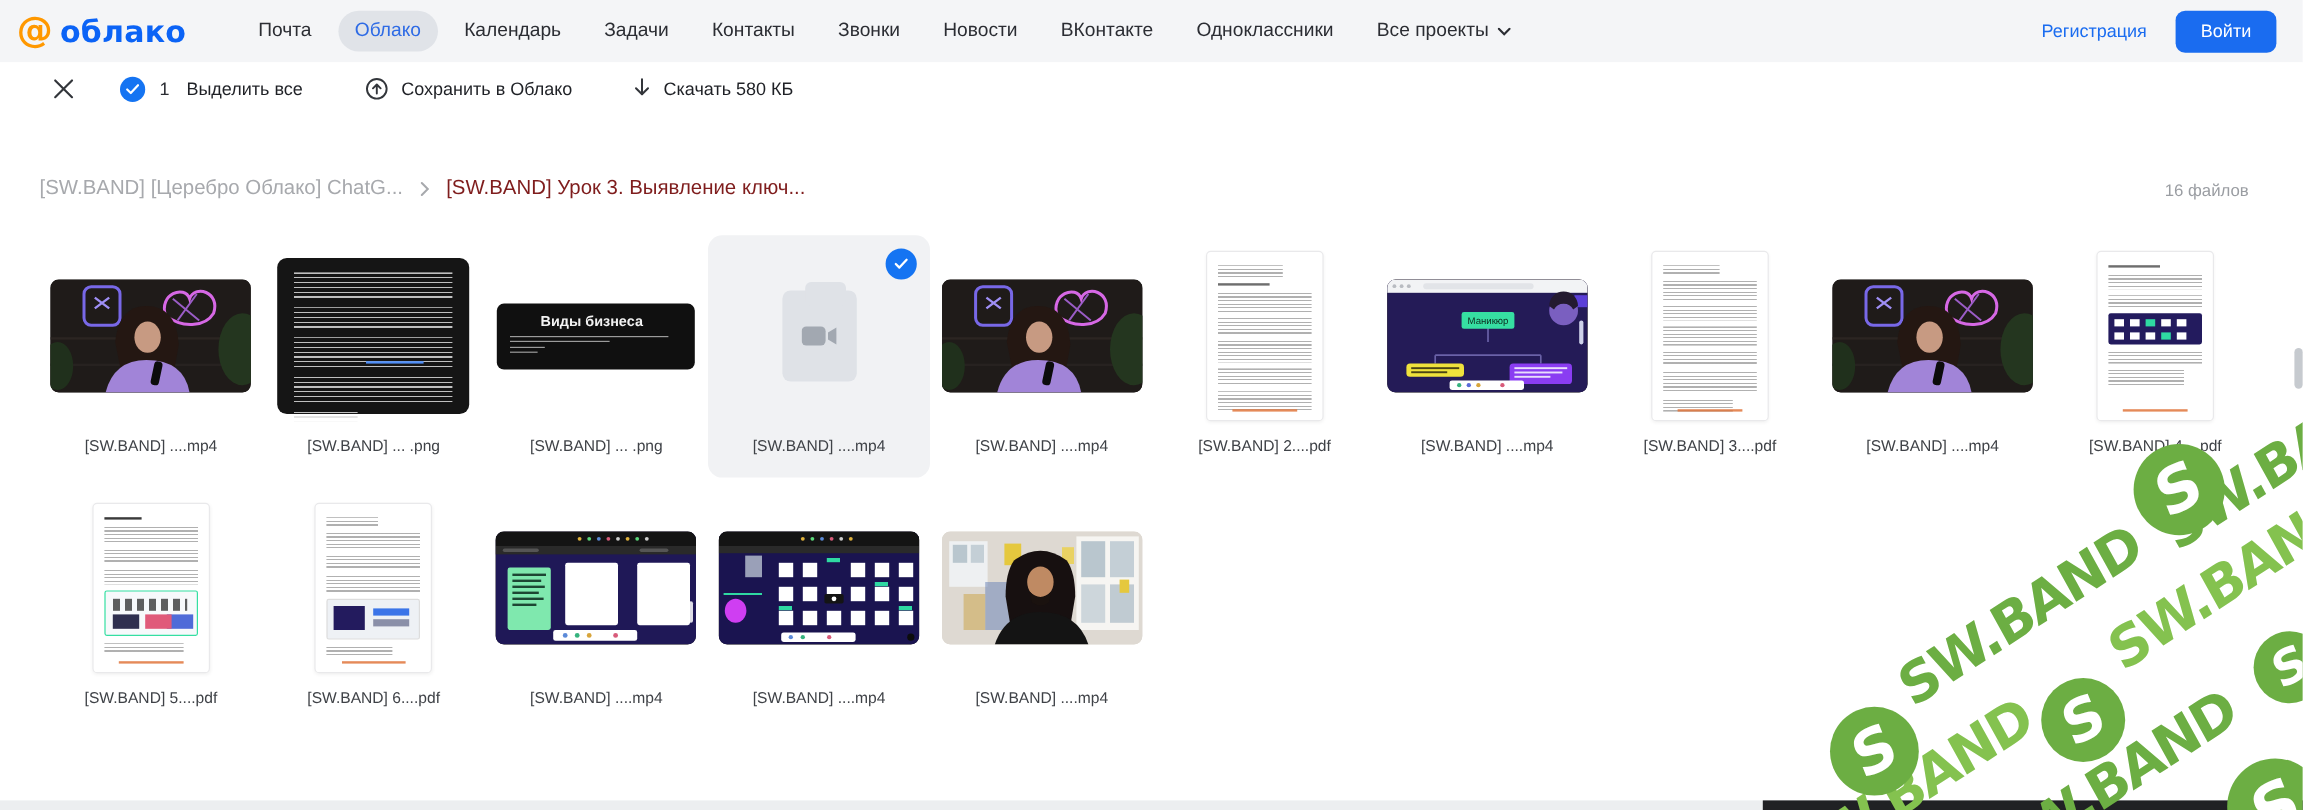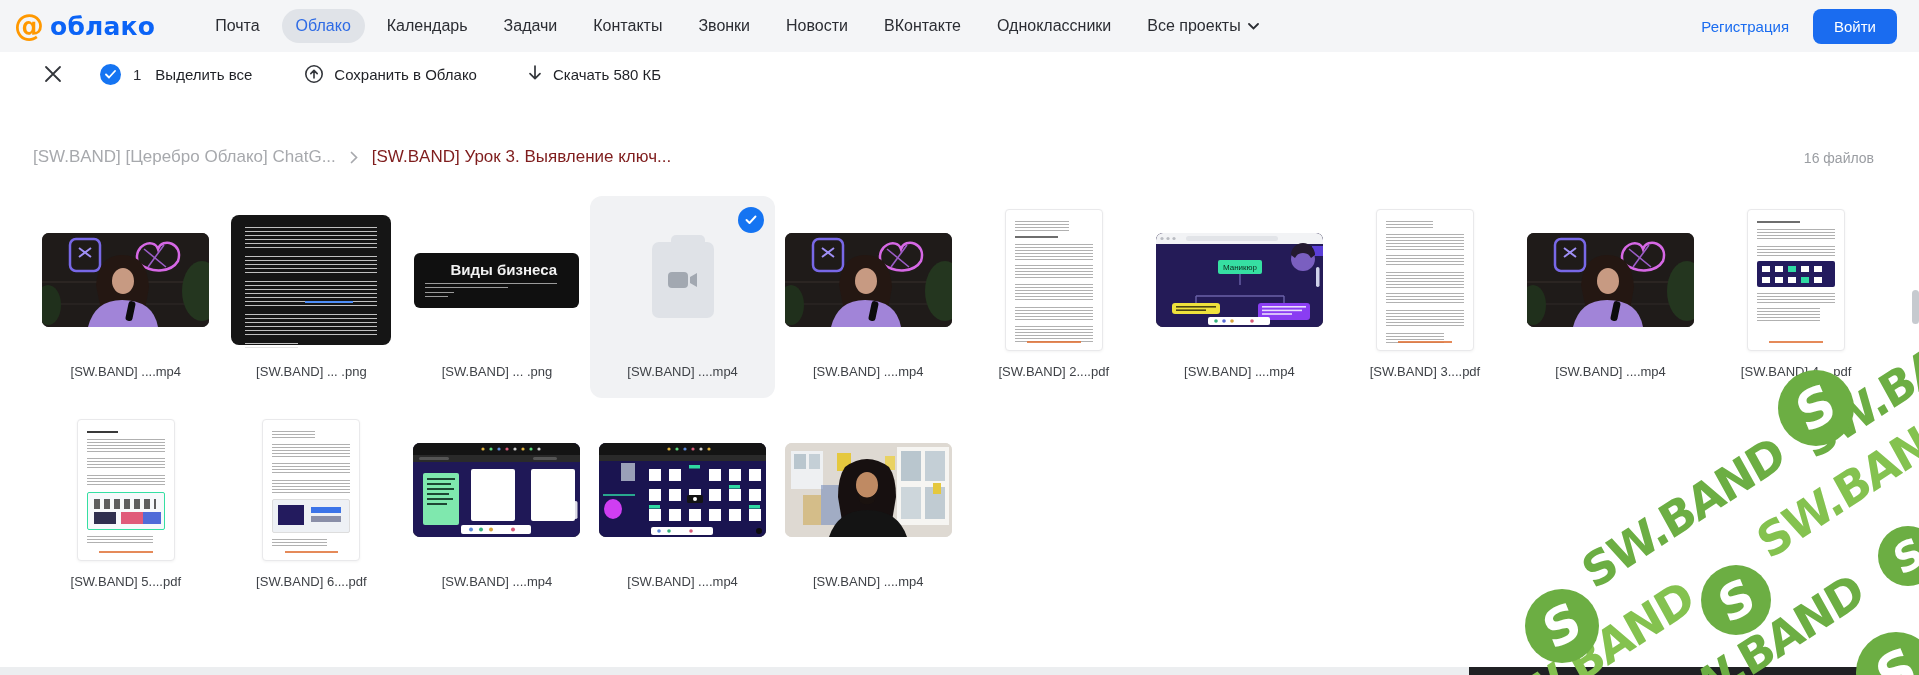--- a/index.html
+++ b/index.html
@@ -59,21 +59,21 @@
                background:#dfe2e7; border-radius:5px; }
 
   
   .png-dark { width:160px; height:130px; background:#151515; border-radius:8px; padding:12px 14px; position:relative; }
   .pg { background-image:repeating-linear-gradient(to bottom, rgba(222,222,222,.85) 0 1px, transparent 1px 4px); }
   .png-dark .pg { margin-bottom:7px; }
   .bluelink { position:absolute; left:46%; top:66%; width:30%; height:2px; background:#4f8ef7; }
 
   
   .banner { width:165px; height:55px; background:#101010; border-radius:6px; padding:8px 11px; }
-  .banner-title { color:#f2f2f2; font-size:15px; font-weight:bold; margin-bottom:5px;padding-left:25px; }
+  .banner-title { color:#f2f2f2; font-size:12px; font-weight:bold; margin-bottom:5px;padding-left:25px; }
   .bl { height:1px; background:#9b9b9b; margin-bottom:3px; }
 
   
   .pdf { width:98px; height:142px; background:#fff; border:1px solid #e9e9eb; border-radius:4px;
          position:relative; padding:11px 9px 16px; box-shadow:0 1px 3px rgba(0,0,0,.05); }
   .pdf .pg { background-image:repeating-linear-gradient(to bottom, rgba(150,150,150,.75) 0 1px, transparent 1px 3px); margin-bottom:5px; }
   .pdf-title { height:2px; background:#6e6e6e; width:55%; margin-bottom:6px; }
   .pdf-footer { position:absolute; bottom:7px; left:22%; right:22%; height:2px; background:#e0763c; opacity:.85; }
   .shot-navy { background:#231b5e; border-radius:2px; position:relative; margin-bottom:6px; }
   .shot-cells { position:absolute; top:5px; left:5px; width:9px; height:7px; background:#fff;

